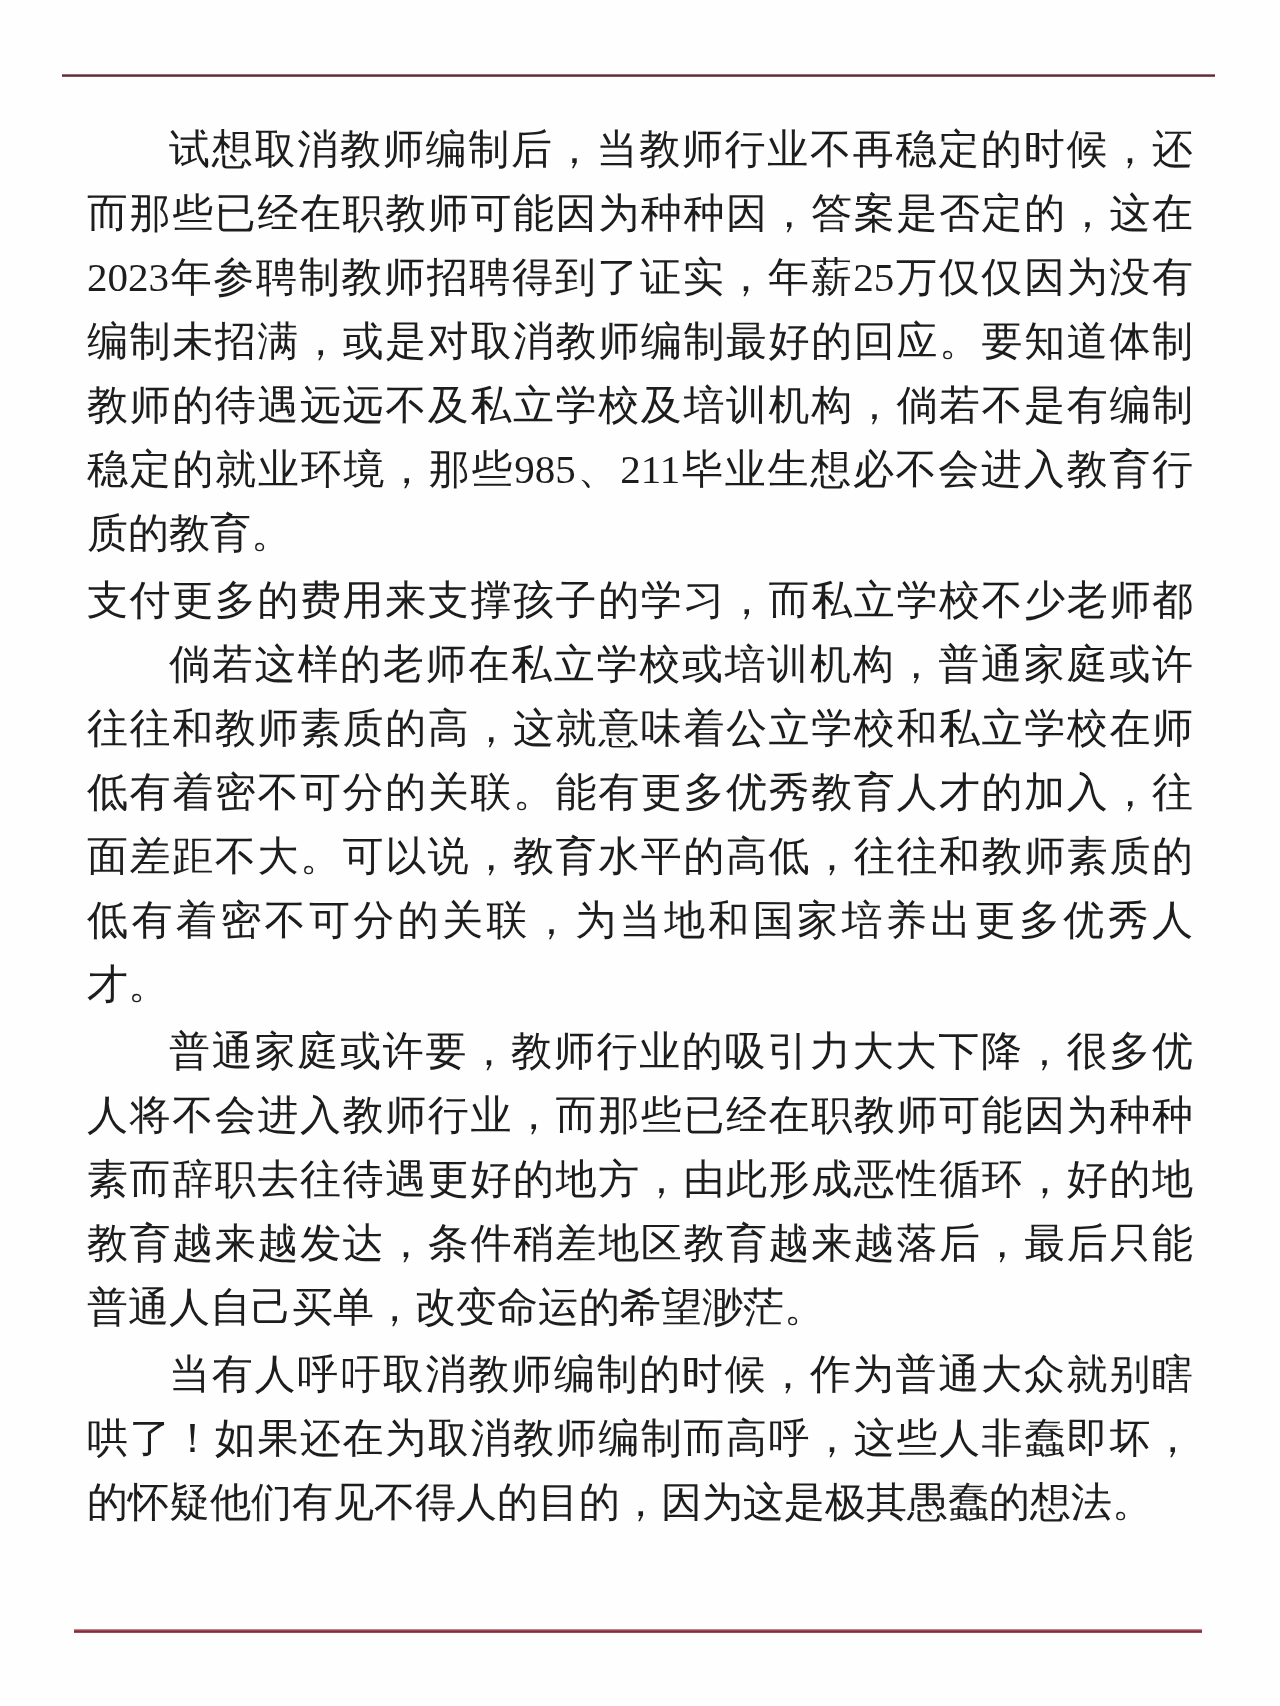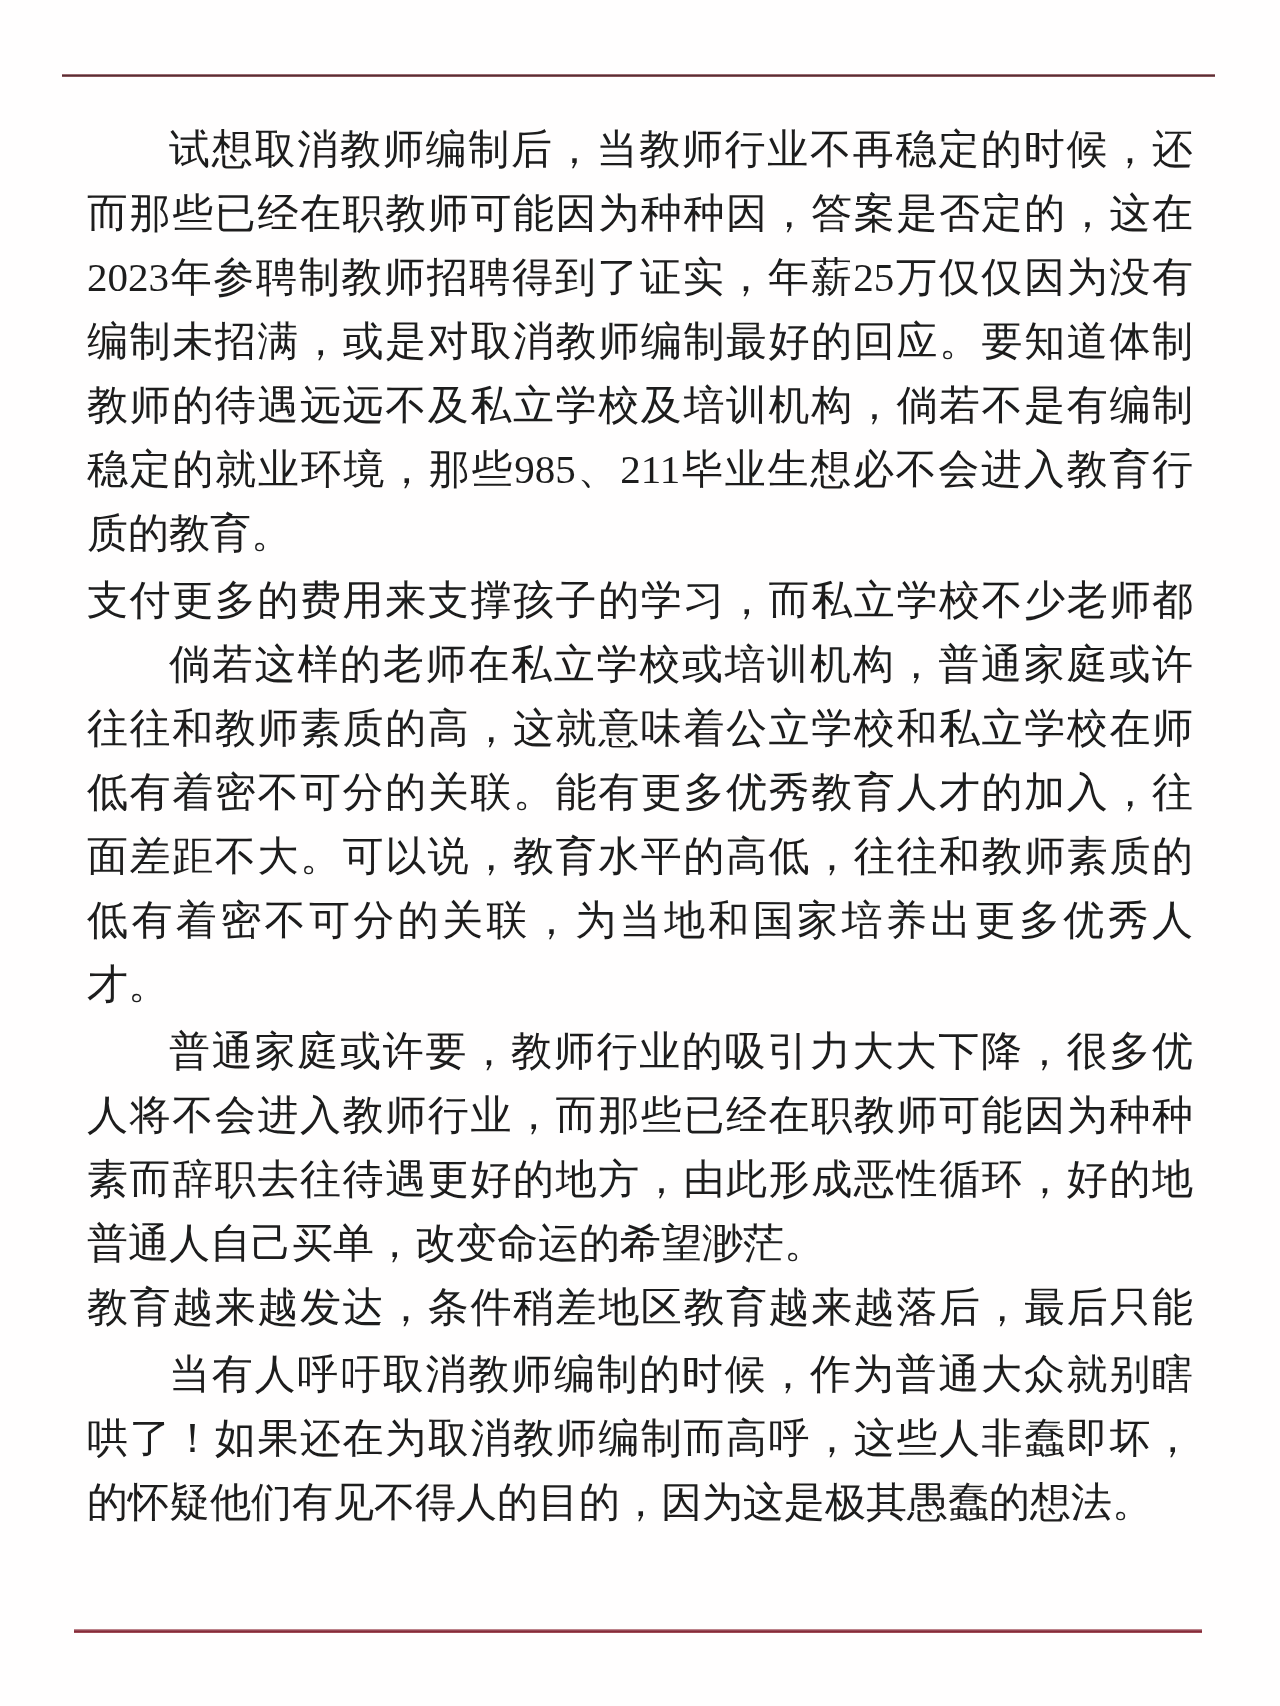--- a/index.html
+++ b/index.html
@@ -82,22 +82,22 @@
       <div class="line fill">低有着密不可分的关联。能有更多优秀教育人才的加入，往往</div>
       <div class="line fill">面差距不大。可以说，教育水平的高低，往往和教师素质的高</div>
       <div class="line fill">低有着密不可分的关联，为当地和国家培养出更多优秀人</div>
       <div class="line">才。</div>
     </div>
 
     <div class="para">
       <div class="line first fill">普通家庭或许要，教师行业的吸引力大大下降，很多优秀</div>
       <div class="line fill">人将不会进入教师行业，而那些已经在职教师可能因为种种因</div>
       <div class="line fill">素而辞职去往待遇更好的地方，由此形成恶性循环，好的地区</div>
+      <div class="line fill">教育越来越发达，条件稍差地区教育越来越落后，最后只能由</div>
       <div class="line">普通人自己买单，改变命运的希望渺茫。</div>
-      <div class="line fill">教育越来越发达，条件稍差地区教育越来越落后，最后只能由</div>
     </div>
 
     <div class="para">
       <div class="line first fill">当有人呼吁取消教师编制的时候，作为普通大众就别瞎起</div>
       <div class="line fill">哄了！如果还在为取消教师编制而高呼，这些人非蠢即坏，真</div>
       <div class="line">的怀疑他们有见不得人的目的，因为这是极其愚蠢的想法。</div>
     </div>
 
   </div>
 

